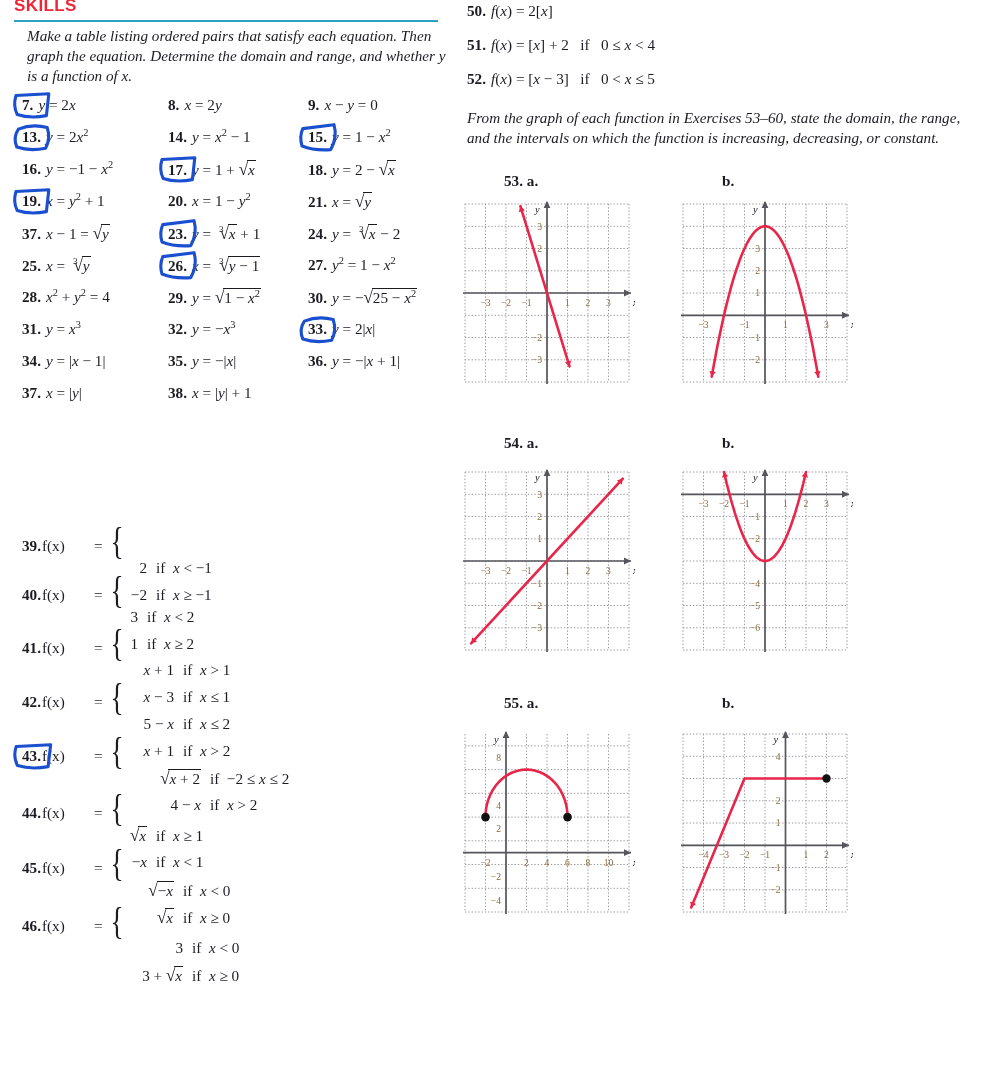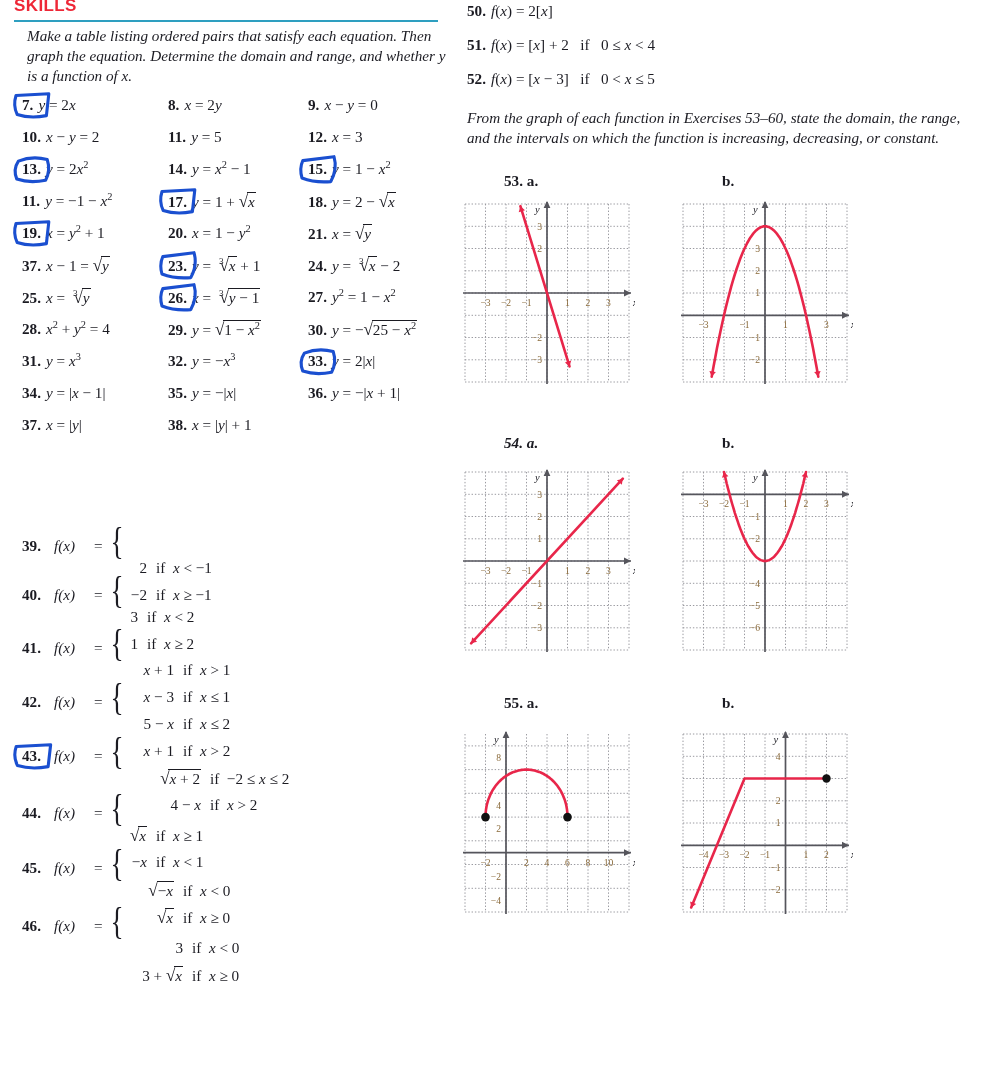--- a/index.html
+++ b/index.html
@@ -51,21 +51,21 @@
   .rad{
     border-top:1.1px solid #1b1b22;padding:0 1px 0 1px;
     margin-left:-1px;
   }
   .sq{position:relative;display:inline-block;}
   .sqsym{font-size:1.12em;}
 
   
   .pw{position:absolute;font-size:15.2px;}
   .pw .lbl{position:absolute;font-weight:bold;left:0;top:14px;}
-  .pw .fx{position:absolute;left:32px;top:14px;font-style:italic;}
+  .pw .fx{position:absolute;left:20px;top:14px;}
   .pw .eq{position:absolute;left:72px;top:14px;}
   .pw .brace{
     position:absolute;left:86px;top:-1px;font-size:38px;
     font-family:"Liberation Serif",serif;line-height:1;color:#1b1b22;
     transform:scaleX(.72);
   }
   .pw .rows{position:absolute;left:99px;top:0;margin-top:36px;}
   .pw .r{height:27px;white-space:nowrap;}
   .pw .cA{display:inline-block;text-align:right;}
   .pw .cB{display:inline-block;padding-left:9px;}
@@ -101,41 +101,36 @@
           <div class="ex c1"><span class="num">7.</span><span><span class="v">y</span>&nbsp;=&nbsp;2<span class="v">x</span></span></div>
           <div class="anno" style="left: 12px; top: -5px;">
             <svg width="40" height="28" viewBox="0 0 40 28">
     <path d="M 4 4.48 L 36.800000000000004 2.8000000000000003 L 34.4 24.64 Q 18 27.72 5.2 23.52 Q 0.8 14.56 4 4.48 Z" fill="none" stroke="#1a4fd0" stroke-width="3.1" stroke-linecap="round" stroke-linejoin="round"></path>
   </svg>
           </div>
           <div class="ex c2"><span class="num">8.</span><span><span class="v">x</span>&nbsp;=&nbsp;2<span class="v">y</span></span></div>
           <div class="ex c3"><span class="num">9.</span><span><span class="v">x</span>&nbsp;−&nbsp;<span class="v">y</span>&nbsp;=&nbsp;0</span></div>
         </div>
         <div class="ex-row">
-          <div class="ex c1"><span class="num">10.</span><span><span class="v">x</span>&nbsp;−&nbsp;<span class="v">y</span>&nbsp;=&nbsp;2</span></div>
-          <div class="ex c2"><span class="num">11.</span><span><span class="v">y</span>&nbsp;=&nbsp;5</span></div>
-          <div class="ex c3"><span class="num">12.</span><span><span class="v">x</span>&nbsp;=&nbsp;3</span></div>
-        </div>
-        <div class="ex-row">
           <div class="ex c1"><span class="num">13.</span><span><span class="v">y</span>&nbsp;=&nbsp;2<span class="v">x</span><sup>2</sup></span></div>
           <div class="anno" style="left: 12px; top: -5px;">
             <svg width="40" height="28" viewBox="0 0 40 28">
     <path d="M 6.4 6.16 Q 20 0.56 35.2 4.48 Q 38.8 15.400000000000002 33.6 25.2 Q 18 28.560000000000002 4.8 24.08 Q 0.8 14.56 6.4 6.16 Z" fill="none" stroke="#1a4fd0" stroke-width="3.1" stroke-linecap="round" stroke-linejoin="round"></path>
   </svg>
           </div>
           <div class="ex c2"><span class="num">14.</span><span><span class="v">y</span>&nbsp;=&nbsp;<span class="v">x</span><sup>2</sup>&nbsp;−&nbsp;1</span></div>
           <div class="ex c3"><span class="num">15.</span><span><span class="v">y</span>&nbsp;=&nbsp;1&nbsp;−&nbsp;<span class="v">x</span><sup>2</sup></span></div>
           <div class="anno" style="left: 298px; top: -5px;">
             <svg width="40" height="28" viewBox="0 0 40 28">
     <path d="M 4.8 5.6000000000000005 L 36 1.68 Q 39.6 14 32.8 26.599999999999998 Q 16.8 28 4 22.959999999999997 Q 1.2 13.44 4.8 5.6000000000000005 Z" fill="none" stroke="#1a4fd0" stroke-width="3.1" stroke-linecap="round" stroke-linejoin="round"></path>
   </svg>
           </div>
         </div>
         <div class="ex-row">
-          <div class="ex c1"><span class="num">11.</span><span><span class="v">y</span>&nbsp;=&nbsp;−1&nbsp;−&nbsp;<span class="v">x</span><sup>2</sup></span></div>
+          <div class="ex c1"><span class="num">16.</span><span><span class="v">y</span>&nbsp;=&nbsp;−1&nbsp;−&nbsp;<span class="v">x</span><sup>2</sup></span></div>
           <div class="ex c2"><span class="num">17.</span><span><span class="v">y</span>&nbsp;=&nbsp;1&nbsp;+&nbsp;<span class="sq"><span class="sqsym">√</span><span class="rad"><span class="v">x</span></span></span></span></div>
           <div class="anno" style="left: 158px; top: -5px;">
             <svg width="40" height="28" viewBox="0 0 40 28">
     <path d="M 4 4.48 L 36.800000000000004 2.8000000000000003 L 34.4 24.64 Q 18 27.72 5.2 23.52 Q 0.8 14.56 4 4.48 Z" fill="none" stroke="#1a4fd0" stroke-width="3.1" stroke-linecap="round" stroke-linejoin="round"></path>
   </svg>
           </div>
           <div class="ex c3"><span class="num">18.</span><span><span class="v">y</span>&nbsp;=&nbsp;2&nbsp;−&nbsp;<span class="sq"><span class="sqsym">√</span><span class="rad"><span class="v">x</span></span></span></span></div>
         </div>
         <div class="ex-row">
           <div class="ex c1"><span class="num">19.</span><span><span class="v">x</span>&nbsp;=&nbsp;<span class="v">y</span><sup>2</sup>&nbsp;+&nbsp;1</span></div>
@@ -376,21 +371,21 @@
             <text x="83" y="98.4" text-anchor="end" font-family="Liberation Serif, serif" font-size="9.6" fill="#8a6a3a">1</text>
             <text x="83" y="76.2" text-anchor="end" font-family="Liberation Serif, serif" font-size="9.6" fill="#8a6a3a">2</text>
             <text x="83" y="53.9" text-anchor="end" font-family="Liberation Serif, serif" font-size="9.6" fill="#8a6a3a">3</text>
             <polyline points="34.7,178.7 36.5,168.8 38.3,159.3 40.0,150.1 41.8,141.2 43.6,132.7 45.4,124.5 47.1,116.7 48.9,109.1 50.7,102.0 52.5,95.1 54.2,88.6 56.0,82.4 57.8,76.5 59.6,71.0 61.4,65.9 63.1,61.0 64.9,56.5 66.7,52.3 68.5,48.5 70.2,45.0 72.0,41.8 73.8,38.9 75.6,36.4 77.3,34.3 79.1,32.4 80.9,30.9 82.7,29.8 84.4,28.9 86.2,28.4 88.0,28.3 89.8,28.4 91.6,28.9 93.3,29.8 95.1,30.9 96.9,32.4 98.7,34.3 100.4,36.4 102.2,38.9 104.0,41.8 105.8,45.0 107.5,48.5 109.3,52.3 111.1,56.5 112.9,61.0 114.6,65.9 116.4,71.0 118.2,76.5 120.0,82.4 121.8,88.6 123.5,95.1 125.3,102.0 127.1,109.1 128.9,116.7 130.6,124.5 132.4,132.7 134.2,141.2 136.0,150.1 137.7,159.3 139.5,168.8 141.3,178.7" fill="none" stroke="#e8264a" stroke-width="2.6" stroke-linecap="round" stroke-linejoin="round"></polyline>
             <path d="M 34.7 178.66000000000003 L 32.4 173.0
             L 38.9 174.1 z" fill="#e8264a"></path>
             <path d="M 141.29999999999998 178.66000000000003 L 137.1 174.1
             L 143.6 173.0 z" fill="#e8264a"></path>
           </svg>
         </div>
-        <div class="sublbl" style="left: 4px; top: 434px; font-style: italic;">54. a.</div>
+        <div class="sublbl" style="left: 4px; top: 434px;">54. a.</div>
         <div class="sublbl" style="left: 222px; top: 434px;">b.</div>
         <div class="graph" style="left: 4px; top: 466px;">
           <svg width="176" height="190" viewBox="0 0 176 190">
             <rect x="0" y="0" width="176" height="190" fill="#fff"></rect>
             <line x1="6.0" y1="6" x2="6.0" y2="184" stroke="#9a9aa0" stroke-width="1" stroke-dasharray="1.4 1.9"></line>
             <line x1="26.5" y1="6" x2="26.5" y2="184" stroke="#9a9aa0" stroke-width="1" stroke-dasharray="1.4 1.9"></line>
             <line x1="47.0" y1="6" x2="47.0" y2="184" stroke="#9a9aa0" stroke-width="1" stroke-dasharray="1.4 1.9"></line>
             <line x1="67.5" y1="6" x2="67.5" y2="184" stroke="#9a9aa0" stroke-width="1" stroke-dasharray="1.4 1.9"></line>
             <line x1="88.0" y1="6" x2="88.0" y2="184" stroke="#9a9aa0" stroke-width="1" stroke-dasharray="1.4 1.9"></line>
             <line x1="108.5" y1="6" x2="108.5" y2="184" stroke="#9a9aa0" stroke-width="1" stroke-dasharray="1.4 1.9"></line>

